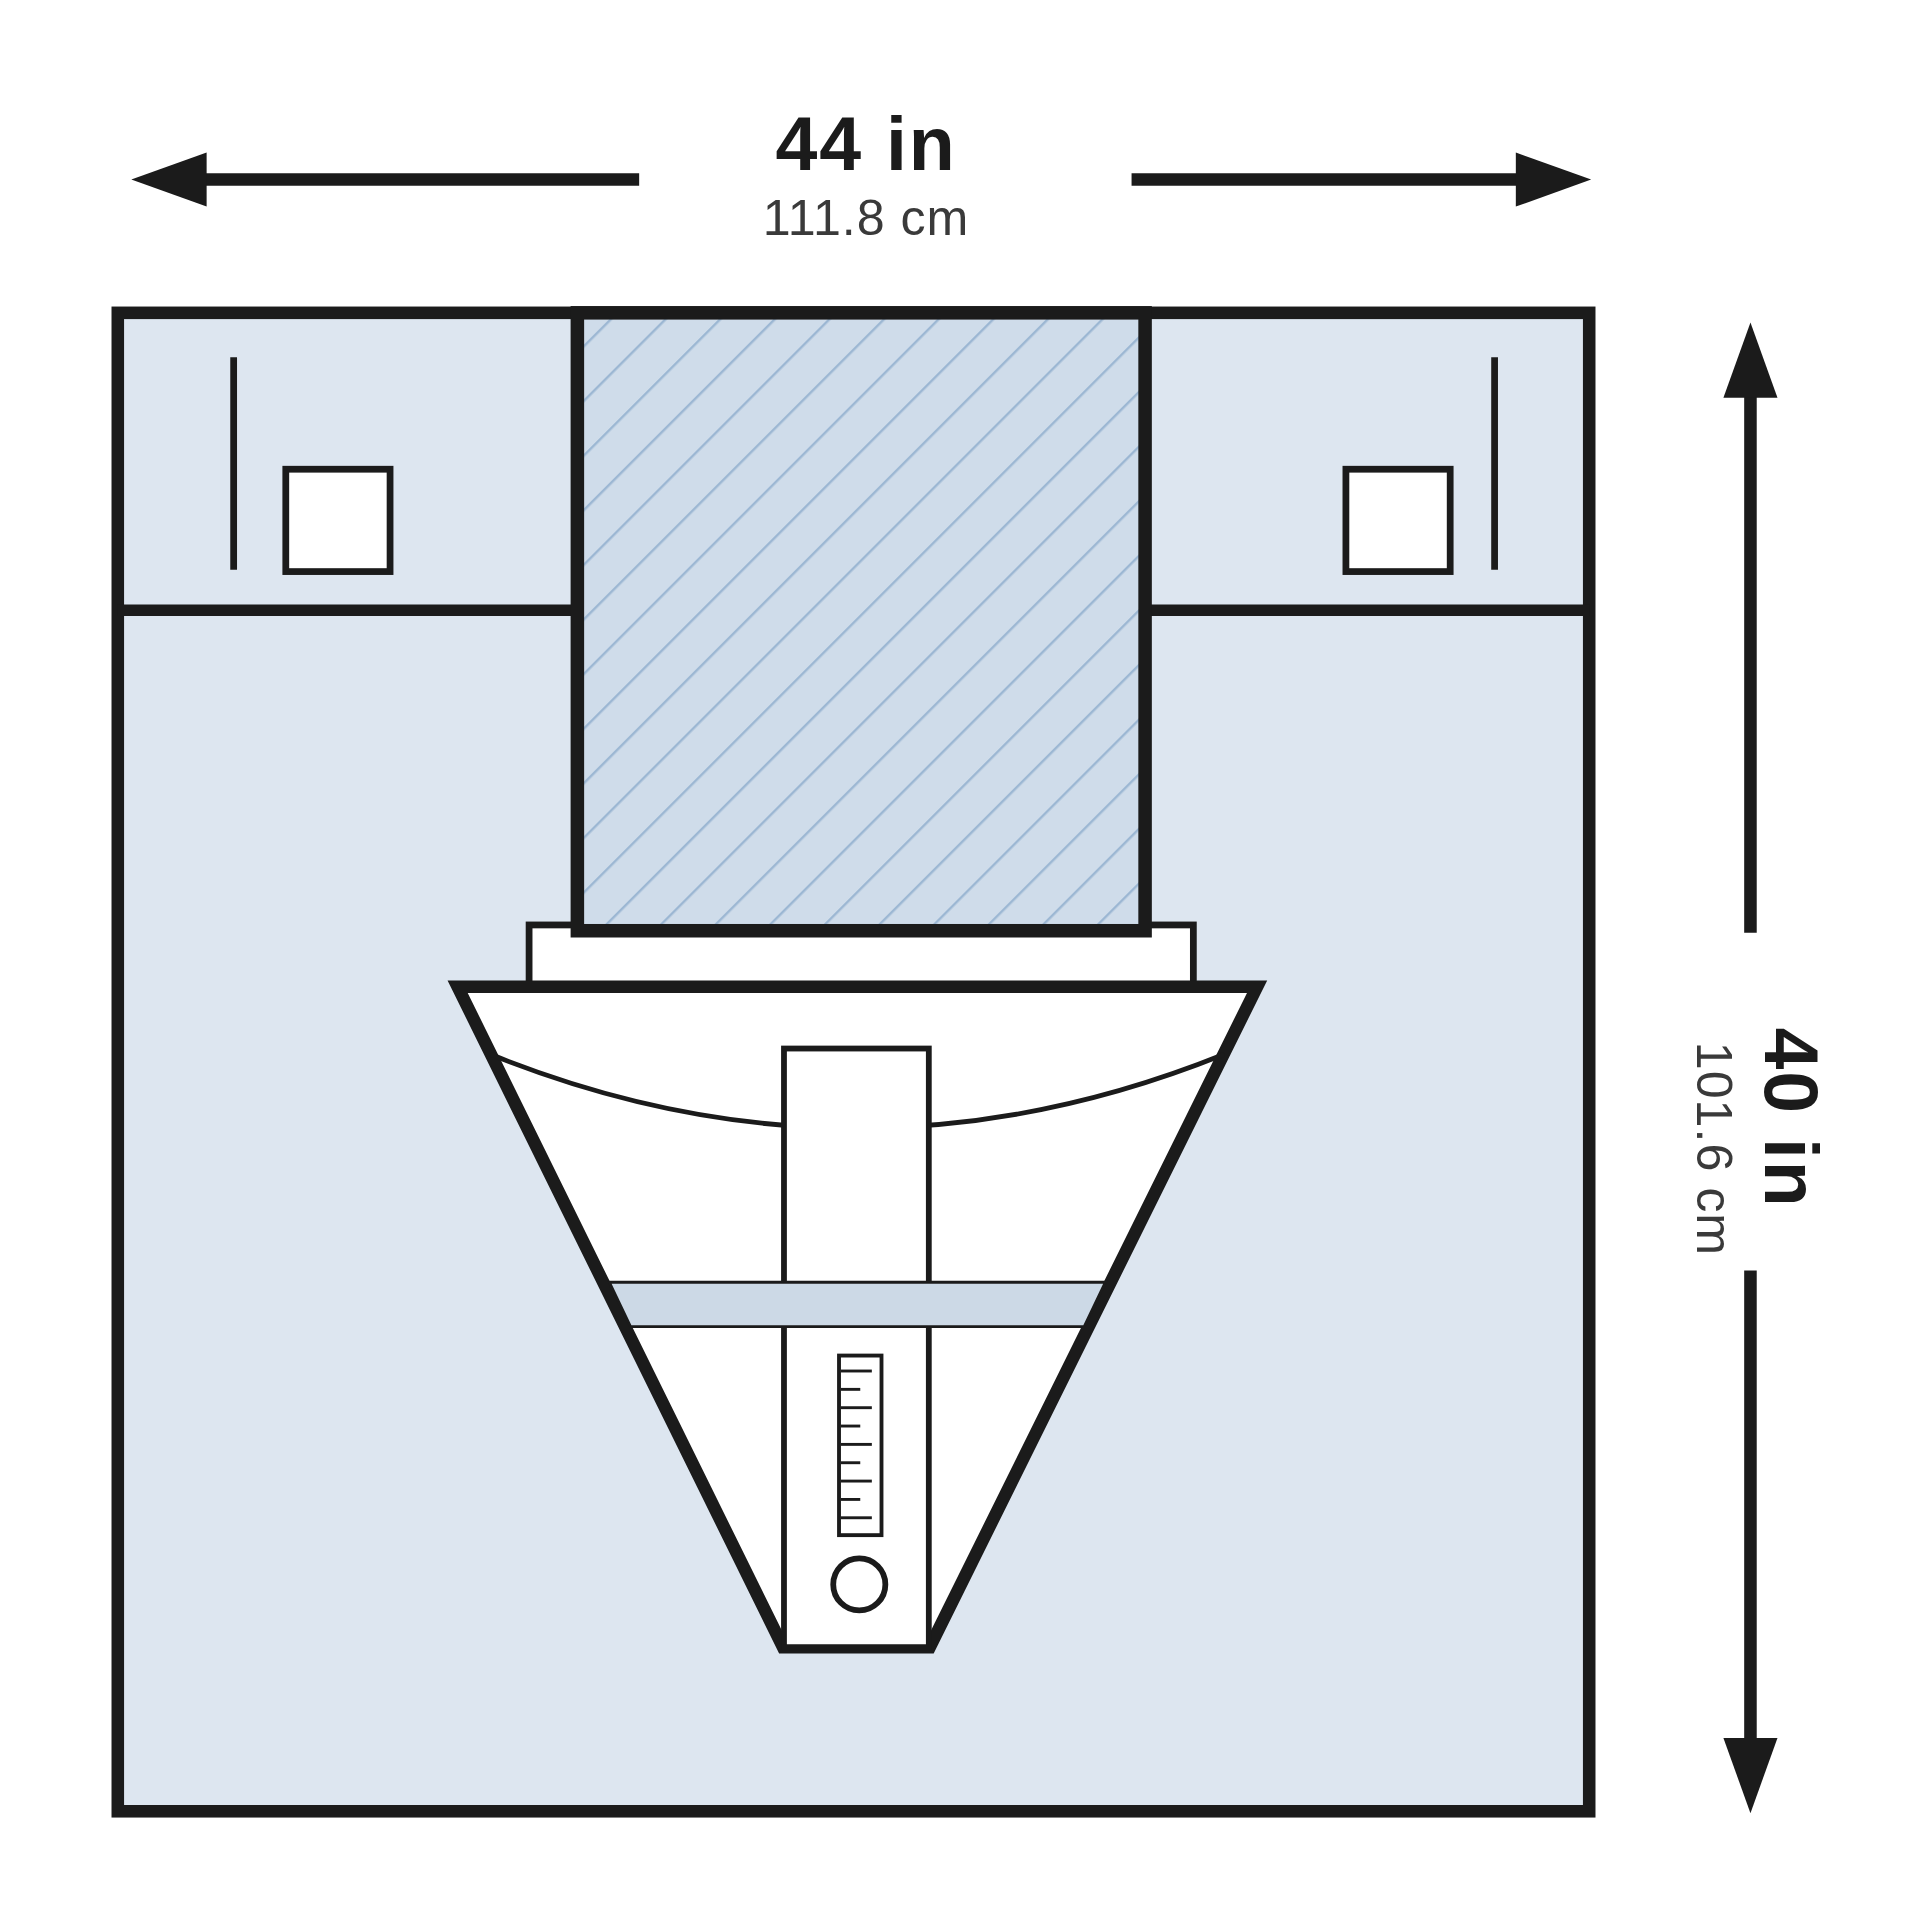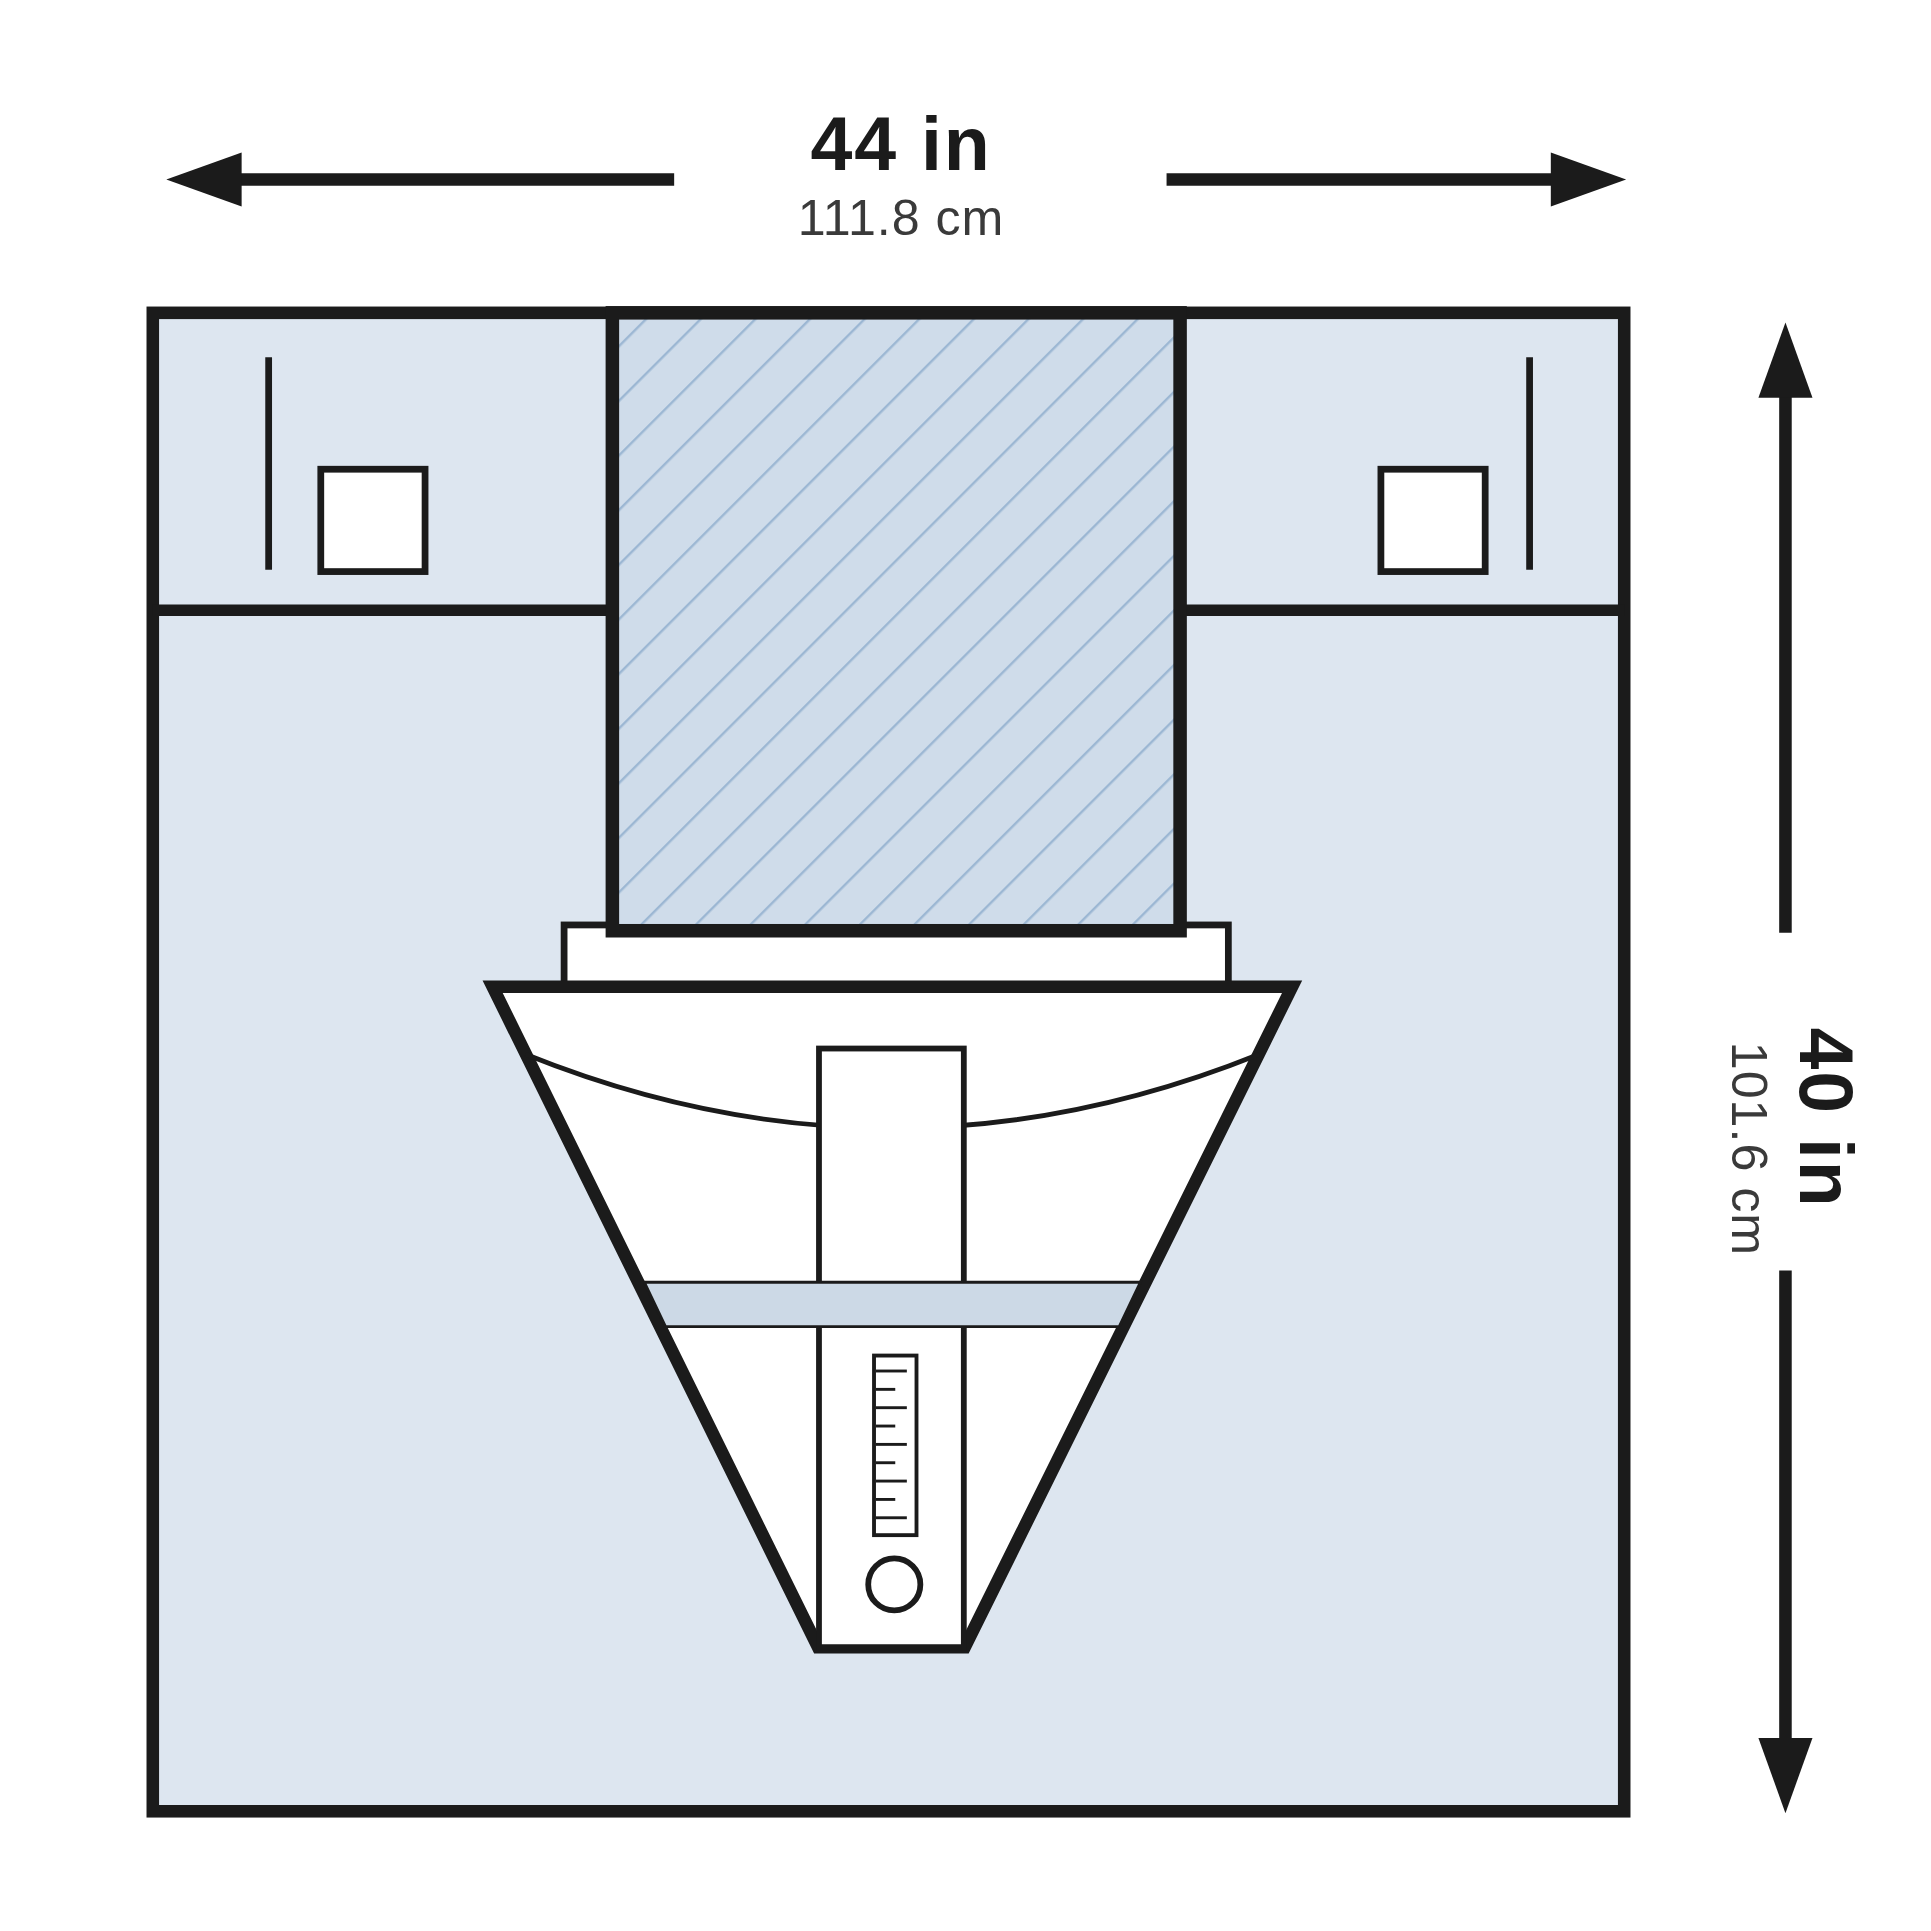--- a/index.html
+++ b/index.html
@@ -12,21 +12,21 @@
     --band-fill:#ccd9e6;
     --secondary-text:#3a3a3a;
   }
   *{margin:0;padding:0;box-sizing:border-box}
   html,body{
     width:1931px;height:1931px;
     background:var(--background);
     font-family:"Liberation Sans", sans-serif;
     overflow:hidden;
   }
-  .canvas{position:relative;width:1589px;height:1931px;background:var(--background);margin-left:35px;}
+  .canvas{position:relative;width:1589px;height:1931px;background:var(--background);}
   svg{display:block}
   .dim-primary{
     font-family:"Liberation Sans", sans-serif;
     font-weight:700;font-size:78px;
     fill:var(--outline);letter-spacing:2px;
   }
   .dim-secondary{
     font-family:"Liberation Sans", sans-serif;
     font-weight:400;font-size:52px;
     fill:var(--secondary-text);letter-spacing:1px;

